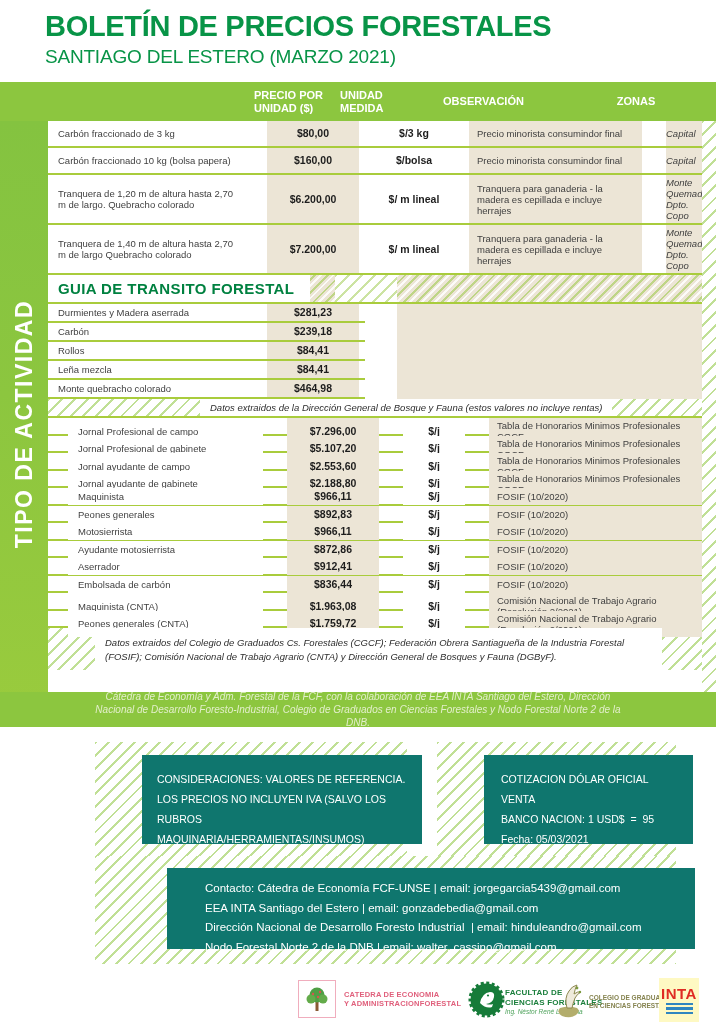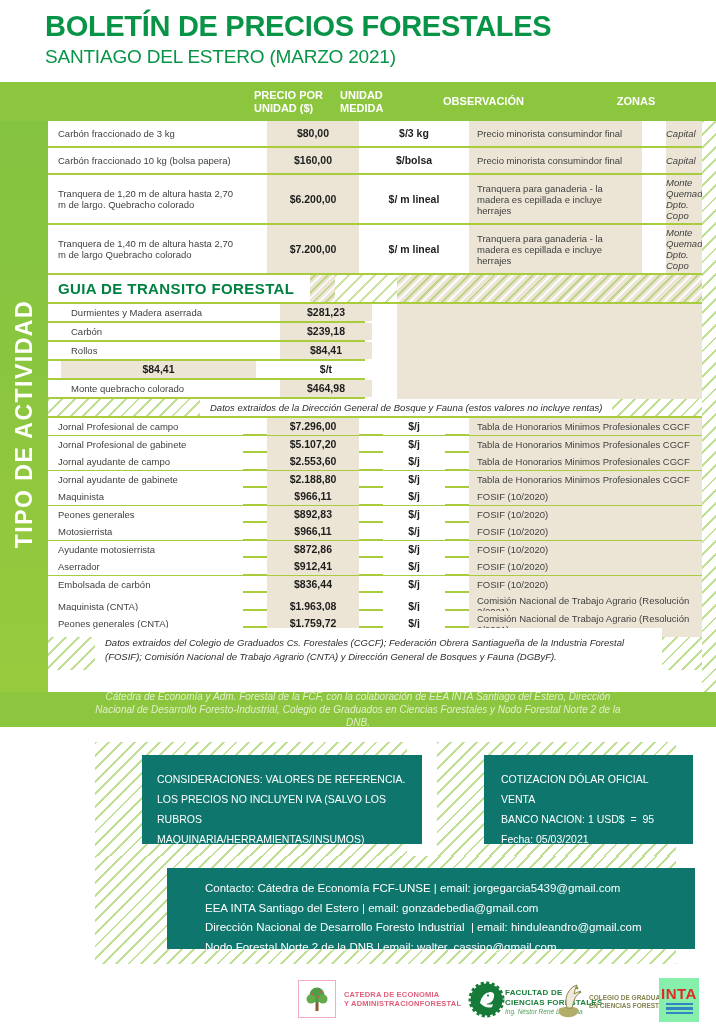--- a/index.html
+++ b/index.html
@@ -32,22 +32,22 @@
 
   
   .content { position:absolute; left:48px; top:121px; width:654px; height:571px; overflow:hidden; background:#fff; }
 
   .band { position:relative; display:grid; grid-template-columns:195px 92px 62px 1fr; height:29px; border-bottom:2px solid #a9cc3c; }
   .band .b-name { background:#fff; }
   .band-title { position:absolute; left:0; top:0; bottom:0; z-index:2; display:inline-flex; align-items:center; background:#fff; padding:0 16px 0 10px; font-size:15px; font-weight:bold; color:#008140; letter-spacing:.4px; white-space:nowrap; }
 
   .row { display:grid; border-bottom:2px solid #a9cc3c; background:#fff;gap:24px; }
   .prod-row { grid-template-columns:195px 92px 62px 173px 1fr; min-height:27px; }
-  .jor-row  { grid-template-columns:195px 92px 62px 1fr; height:17.5px; }
-  .guia-row { grid-template-columns:195px 92px 62px; height:19px; width:317px;padding-left:13px; }
+  .jor-row  { grid-template-columns:195px 92px 62px 1fr; height:17.5px;padding-left:20px; }
+  .guia-row { grid-template-columns:195px 92px 62px; height:19px; width:317px; }
   .cell { display:flex; align-items:center; font-size:9.5px; color:#3f3f3f; line-height:11px; }
   .cell.name  { padding:3px 4px 3px 10px; background:#fff; }
   .cell.price { background:#ece5d6; justify-content:center; font-weight:bold; color:#1d1d1d; font-size:10.5px; }
   .cell.unit  { background:#fff; justify-content:center; font-weight:bold; color:#1d1d1d; font-size:10.5px; }
   .cell.obs   { background:#ece5d6; padding:2px 6px 2px 8px; }
   .cell.zone  { background:#ece5d6; padding:2px 16px 2px 0;font-style:italic; }
 
   .guia-rows { position:relative; }
   .guia-blank { position:absolute; left:349px; right:0; top:0; bottom:0; background:#ece5d6; }
 
@@ -79,21 +79,21 @@
   .lg-catedra { left:298px; top:2px; }
   .lg-facultad{ left:468px; top:3px; }
   .lg-colegio { left:554px; top:4px; }
   .lg-inta    { left:659px; top:0; }
   .catedra-box { width:38px; height:38px; border:1.5px solid #f0adbd; background:#fff; display:flex; align-items:center; justify-content:center; }
   .catedra-text { margin-left:8px; color:#e0607c; font-weight:bold; font-size:7.5px; line-height:9.5px; letter-spacing:.2px; }
   .facultad-text { margin-left:0; }
   .facultad-text .t1 { color:#1b7f3c; font-weight:bold; font-size:8px; line-height:9.5px; letter-spacing:.2px; }
   .facultad-text .t2 { color:#4fa35c; font-style:italic; font-size:6.5px; margin-top:1px; }
   .colegio-text { margin-left:5px; color:#85834f; font-weight:bold; font-size:6.5px; line-height:8.5px; }
-  .inta-box { width:40px; height:44px; background:#86efac; display:flex; flex-direction:column; align-items:center; justify-content:center; }
+  .inta-box { width:40px; height:44px; background:#fef9c3; display:flex; flex-direction:column; align-items:center; justify-content:center; }
   .inta-word { color:#df2b23; font-weight:900; font-size:15px; letter-spacing:.5px; line-height:15px; font-family:"Liberation Sans",sans-serif; }
   .inta-stripe { width:27px; height:2.5px; background:#2f86c0; margin-top:2px; }
 </style>
 </head>
 <body>
 
 <div class="page">
 
   <div class="title-block">
     <div class="main-title">BOLETÍN DE PRECIOS FORESTALES</div>
@@ -173,20 +173,21 @@
             <div class="cell unit">$/t</div>
           </div>
 
           <div class="row guia-row">
             <div class="cell name">Rollos</div>
             <div class="cell price">$84,41</div>
             <div class="cell unit">$/t</div>
           </div>
 
           <div class="row guia-row">
+            <div class="cell name">Leña mezcla</div>
             <div class="cell price">$84,41</div>
             <div class="cell unit">$/t</div>
           </div>
 
           <div class="row guia-row">
             <div class="cell name">Monte quebracho colorado</div>
             <div class="cell price">$464,98</div>
             <div class="cell unit">$/t</div>
           </div>
         </div>

